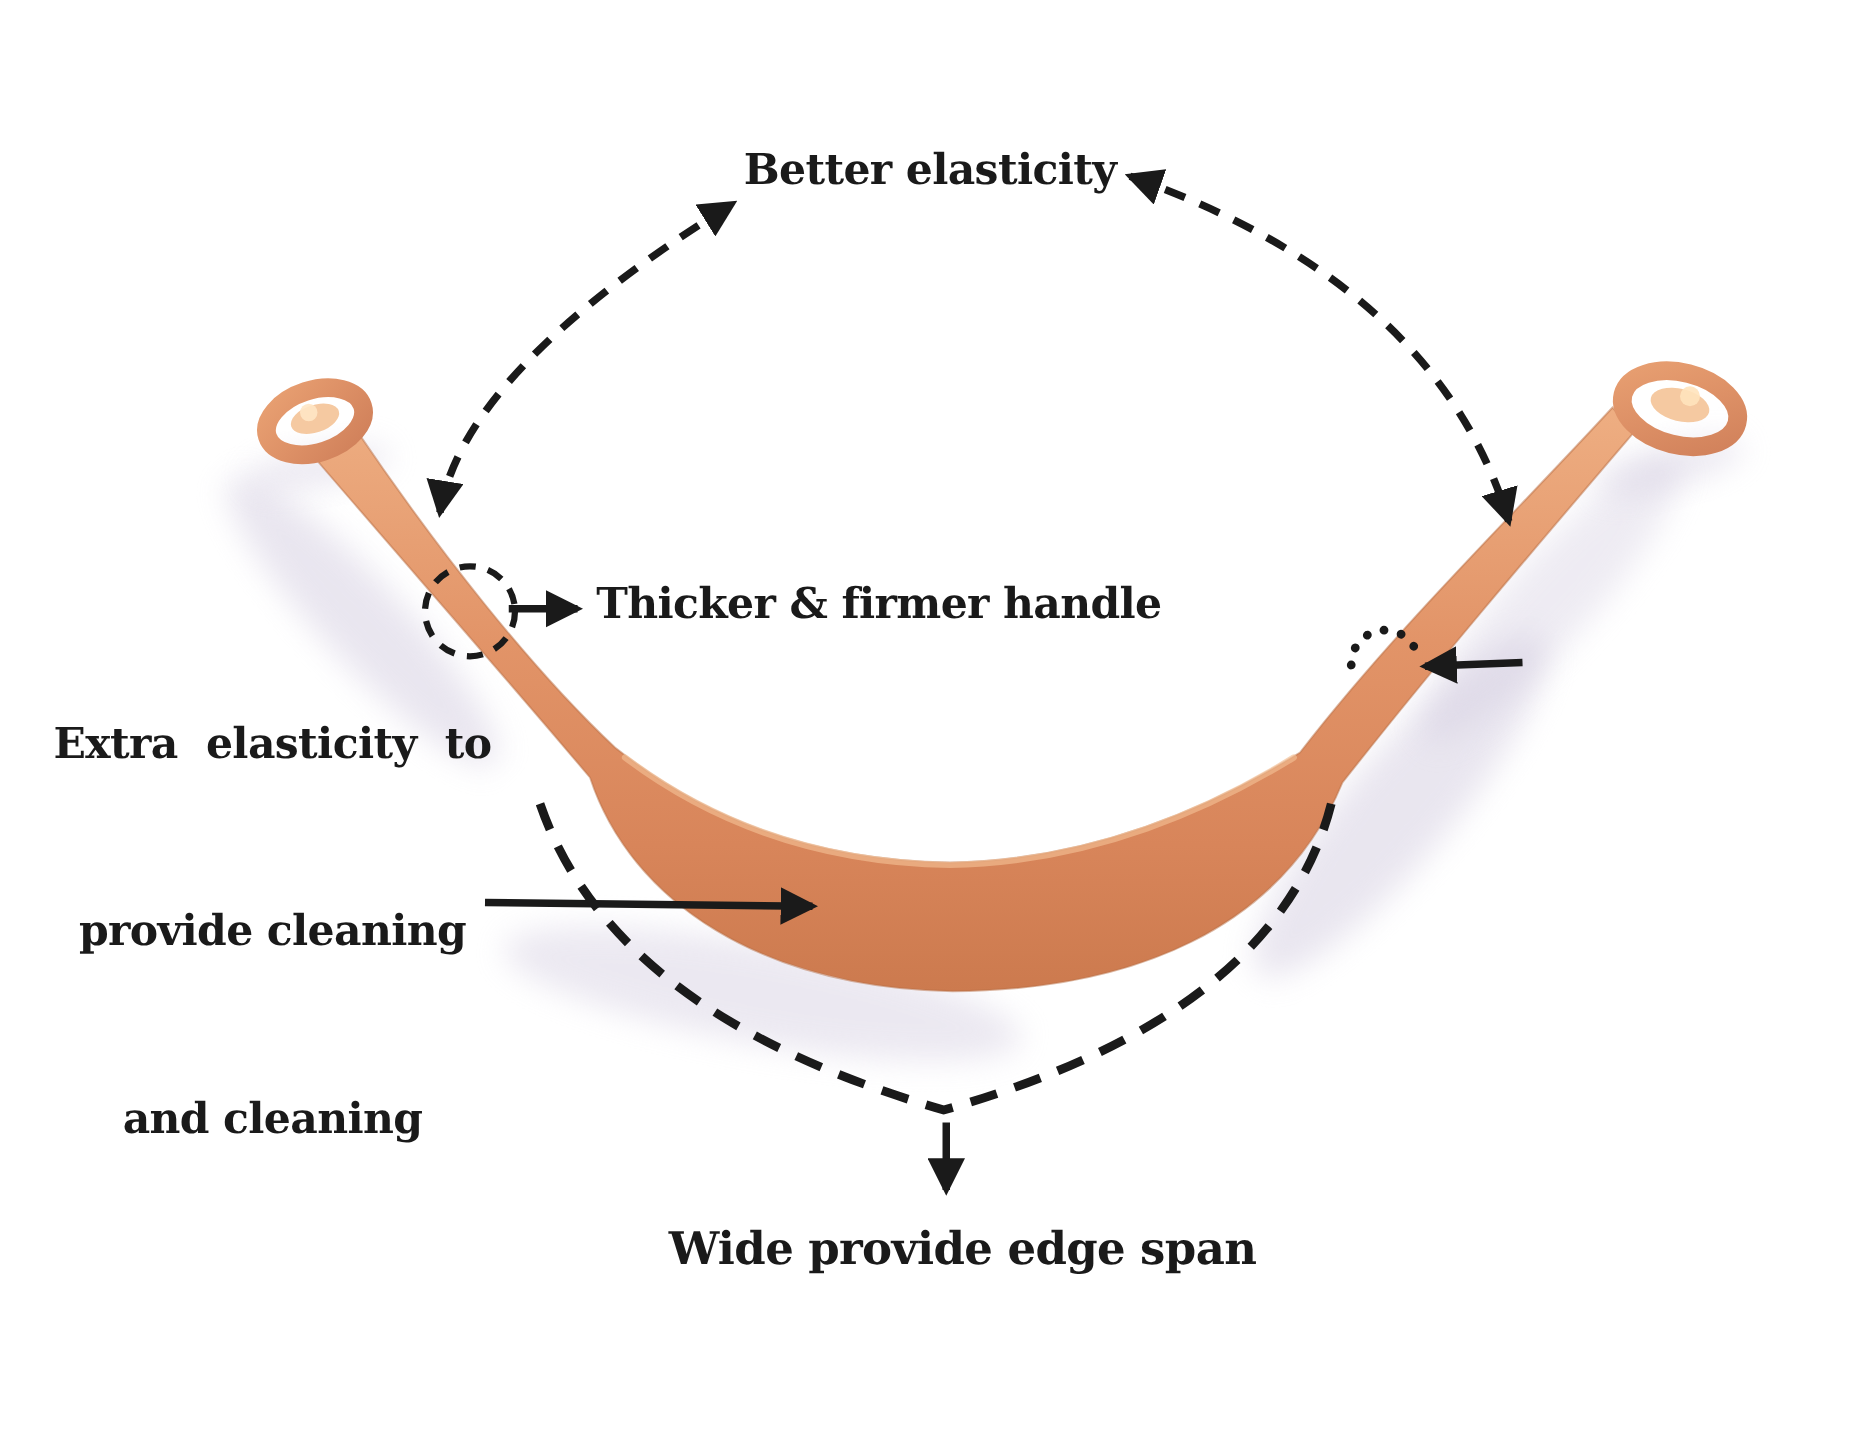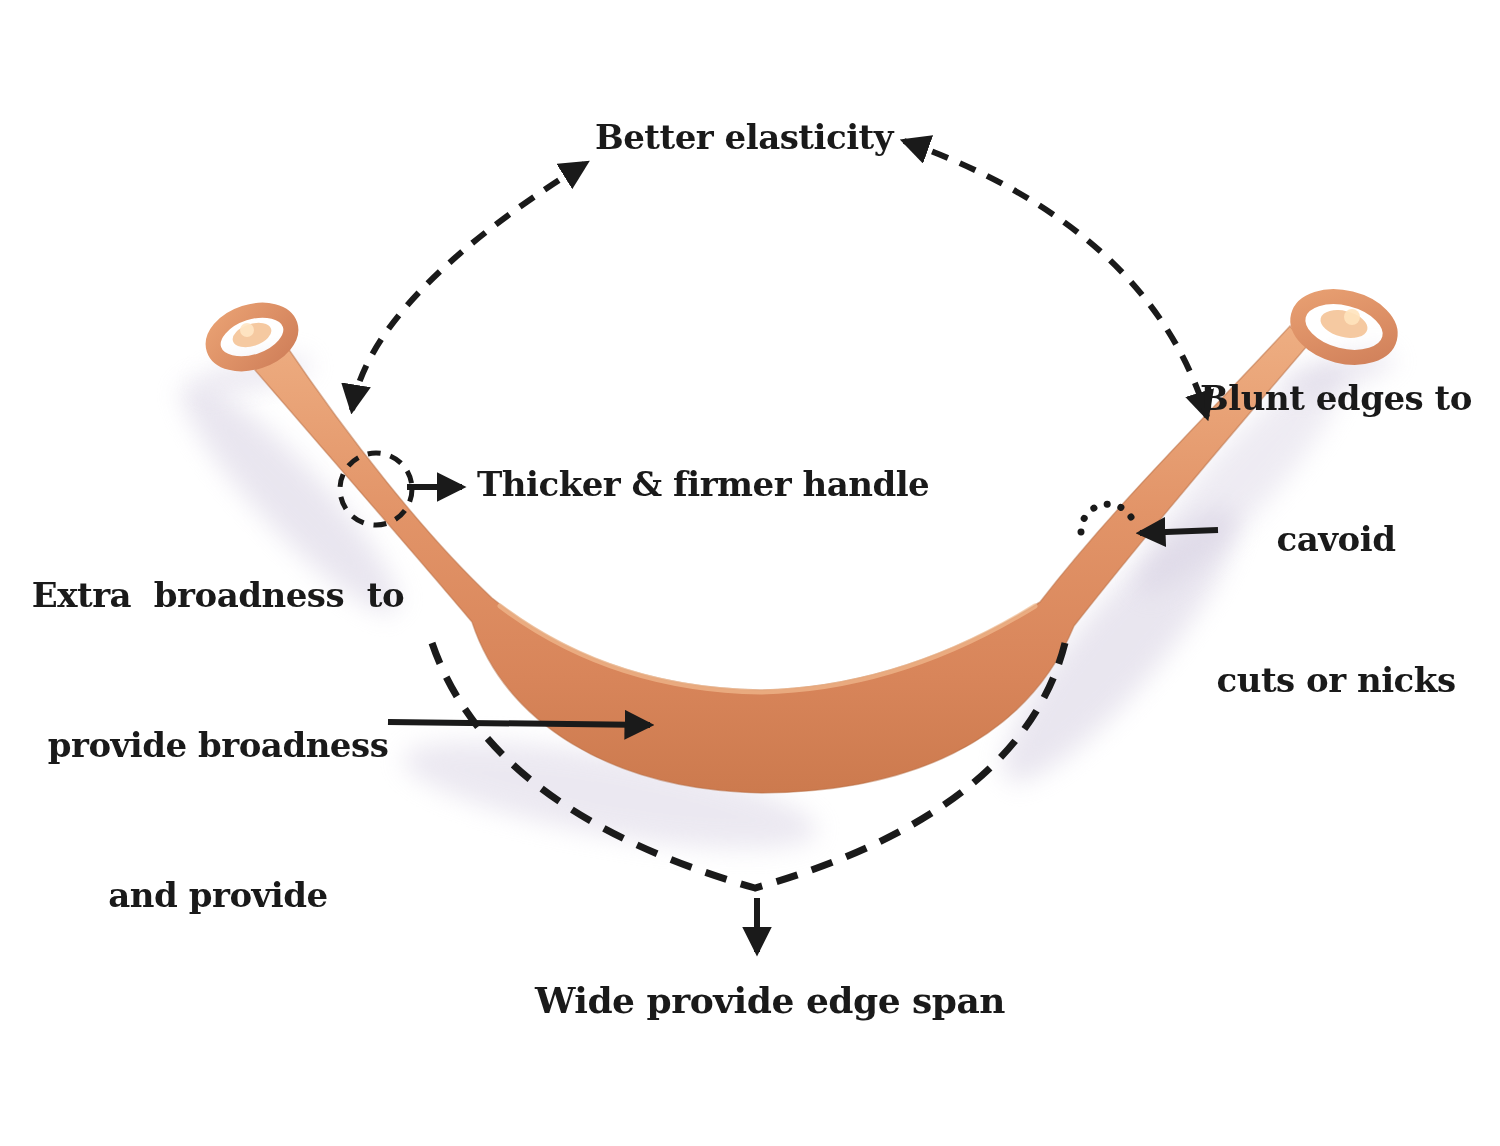--- a/index.html
+++ b/index.html
@@ -107,27 +107,22 @@
       <path d="M 432,643 Q 490,812 755,888 Q 1022,812 1065,643" stroke-width="7" stroke-dasharray="22 15"></path>
 
       <line x1="757" y1="898" x2="757" y2="952" stroke-width="6" marker-end="url(#ah)"></line>
     </g>
   </svg>
 
   <div class="label center" style="left:744px;top:137px;">Better elasticity</div>
 
   <div class="label vcenter" style="left:477px;top:484px;">Thicker &amp; firmer handle</div>
 
-  <div class="label center" style="left:1336px;top:539px;">
-    <div>Blunt edges to</div>
-    <div>cavoid</div>
-    <div>cuts or nicks</div>
-  </div>
 
   <div class="label center" style="left:218px;top:745px;line-height:50px;">
-    <div>Extra  broadness  to</div>
-    <div>provide broadness</div>
-    <div>and provide</div>
+    <div>Extra  elasticity  to</div>
+    <div>provide cleaning</div>
+    <div>and cleaning</div>
   </div>
 
   <div class="label center" style="left:770px;top:1000px;font-size:36px;">Wide provide edge span</div>
 
 </div>
 
 </body></html>

